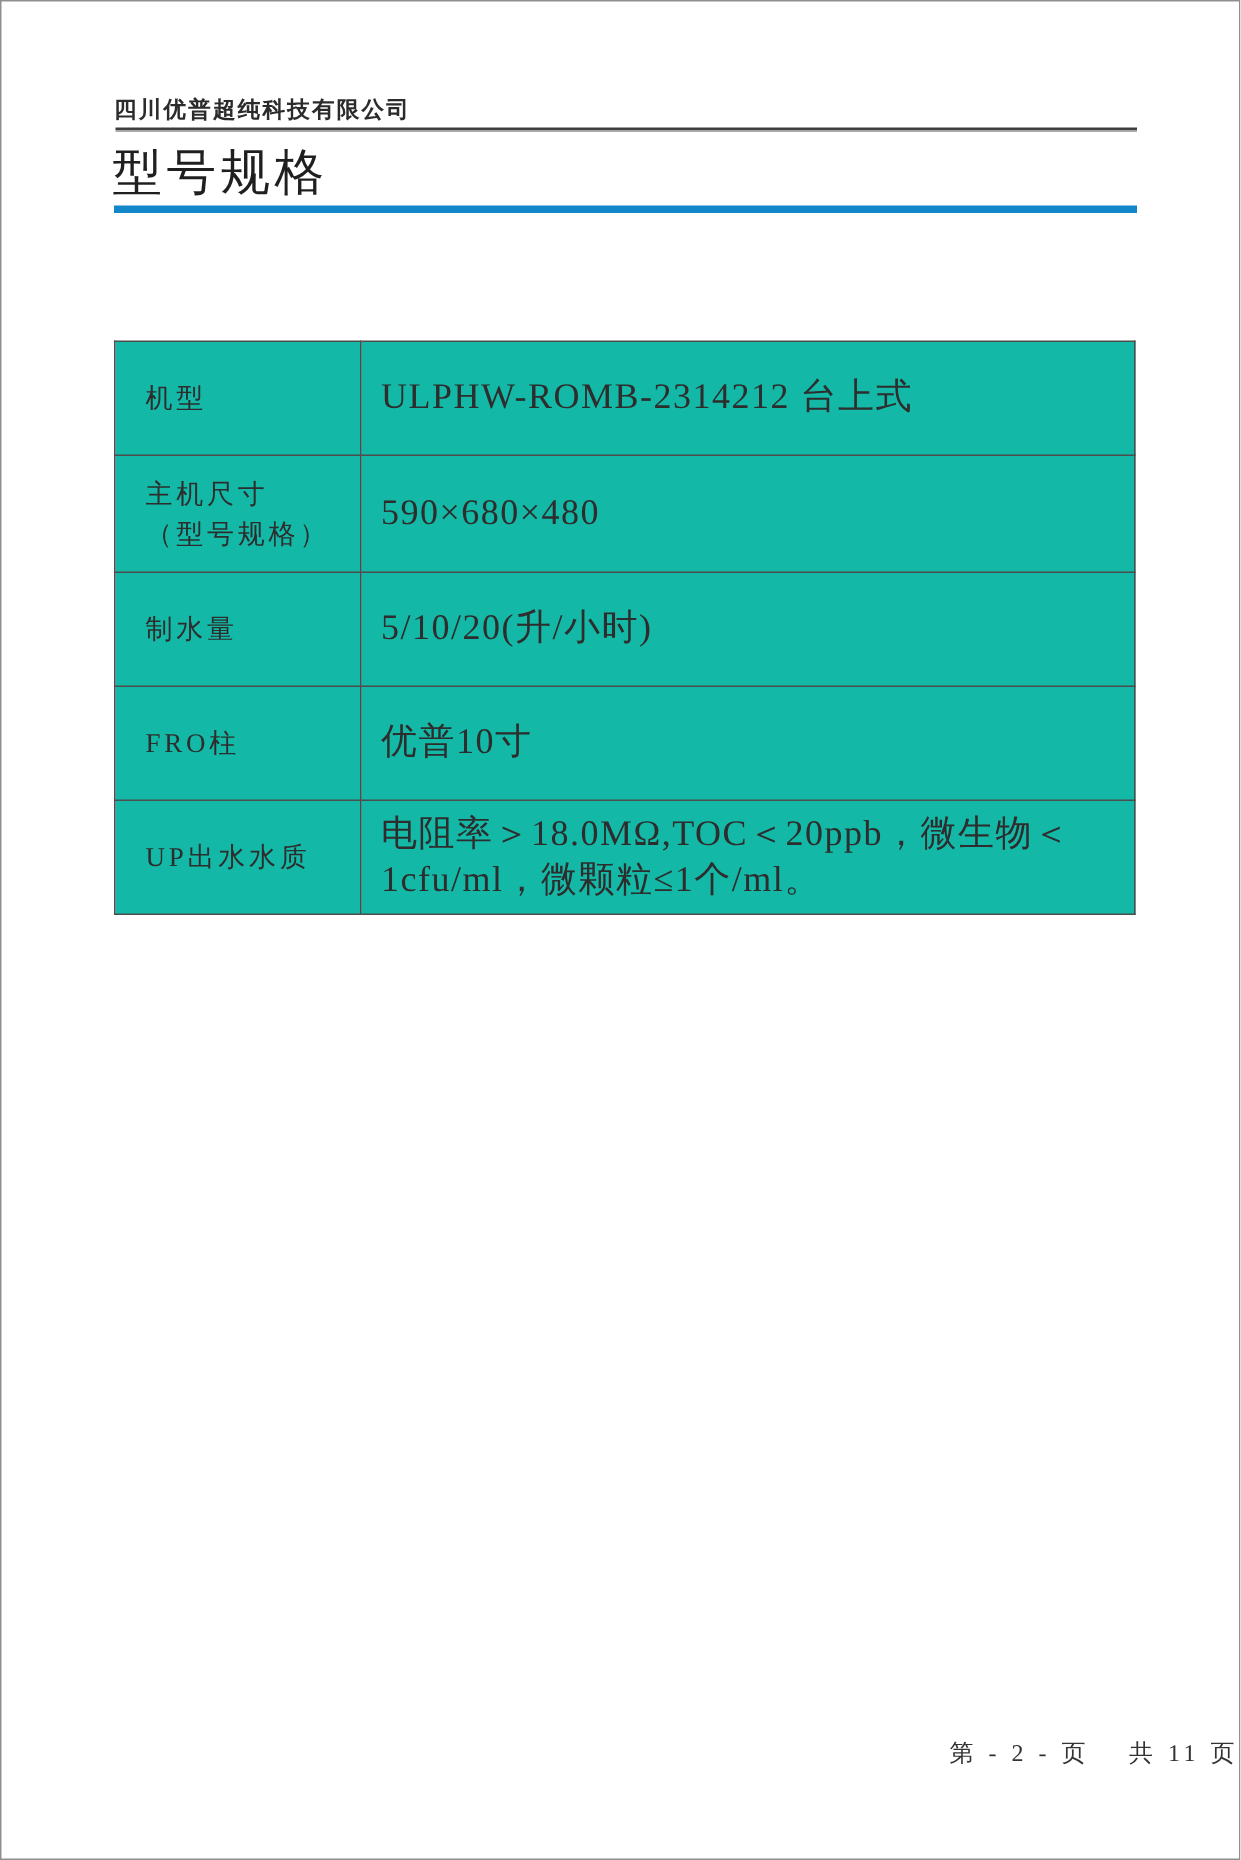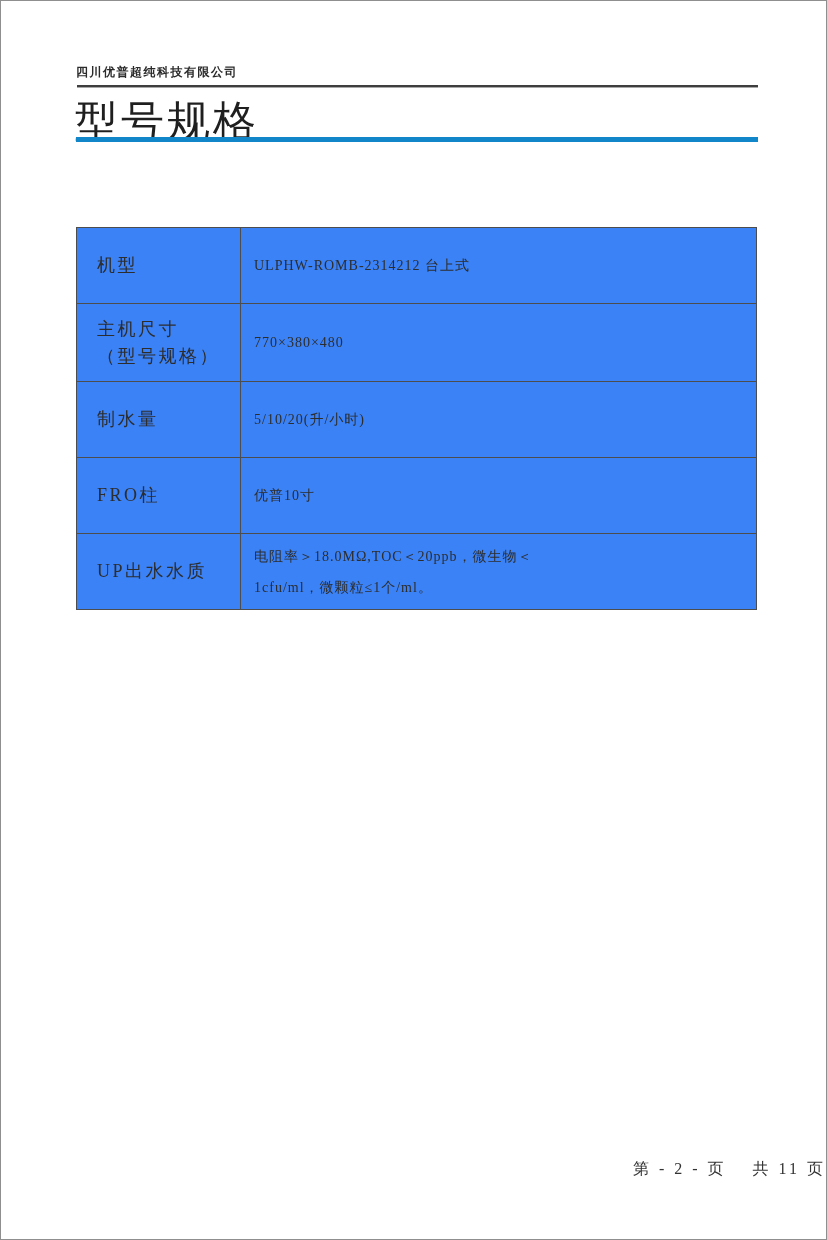--- a/index.html
+++ b/index.html
@@ -13,41 +13,41 @@
     overflow: hidden;
     font-family: "Liberation Serif", "DejaVu Serif", serif;
     color: #2d2d2d;
   }
   .company {
     position: absolute;
     left: 75px;
     top: 63px;
     font-family: "Liberation Sans", "DejaVu Sans", sans-serif;
     font-weight: 600;
-    font-size: 12px;
+    font-size: 15px;
     letter-spacing: 1.5px;
     color: #2b2b2b;
     white-space: nowrap;
     text-align: center;
   }
   .header-rule {
     position: absolute;
     left: 76px;
     top: 84px;
     width: 681px;
     height: 3px;
     background: linear-gradient(to bottom, #3e3e3e 0 55%, #a8a8a8 55% 100%);
   }
   .title {
     position: absolute;
     left: 74px;
     top: 92px;
     margin: 0;
     font-weight: 400;
-    font-size: 43px;
+    font-size: 33px;
     letter-spacing: 3px;
     color: #1f1f1f;
     font-family: "DejaVu Serif", "Liberation Serif", serif;
     white-space: nowrap;
   }
   .title-rule {
     position: absolute;
     left: 75px;
     top: 136px;
     width: 682px;
@@ -59,34 +59,34 @@
     left: 75px;
     top: 226px;
     width: 681px;
     border-collapse: collapse;
     table-layout: fixed;
   }
   .spec-table td {
     border: 1.5px solid var(--table-border, #4d4d4d);
     vertical-align: middle;
     padding: 0;
-    background: #3b82f6;
+    background: #14b8a6;
   }
   .label-cell {
     padding-left: 20px !important;
     padding-right: 6px !important;
     font-size: 18px;
     letter-spacing: 2.5px;
     line-height: 27px;
     color: #2d2d2d;
   }
   .value-cell {
     padding-left: 13px !important;
     padding-right: 10px !important;
-    font-size: 14px;
+    font-size: 24px;
     letter-spacing: 1px;
     line-height: 31px;
     color: #2d2d2d;
   }
   .spec-table tr:nth-child(1)  { height: 76px; }
   .spec-table tr:nth-child(2)  { height: 78px; }
   .spec-table tr:nth-child(3)  { height: 76px; }
   .spec-table tr:nth-child(4)  { height: 76px; }
   .spec-table tr:nth-child(5)  { height: 76px; }
   .spec-table tr:nth-child(6)  { height: 77px; }
@@ -133,21 +133,21 @@
           <div>ULPHW-ROMB-2314212 台上式</div>
           <div></div>
         </td>
       </tr>
       <tr>
         <td class="label-cell">
           <div>主机尺寸</div>
           <div>（型号规格）</div>
         </td>
         <td class="value-cell">
-          <div>770×380×480</div>
+          <div>590×680×480</div>
           <div></div>
         </td>
       </tr>
       <tr>
         <td class="label-cell">
           <div>制水量</div>
           <div></div>
         </td>
         <td class="value-cell">
           <div>5/10/20(升/小时)</div>

